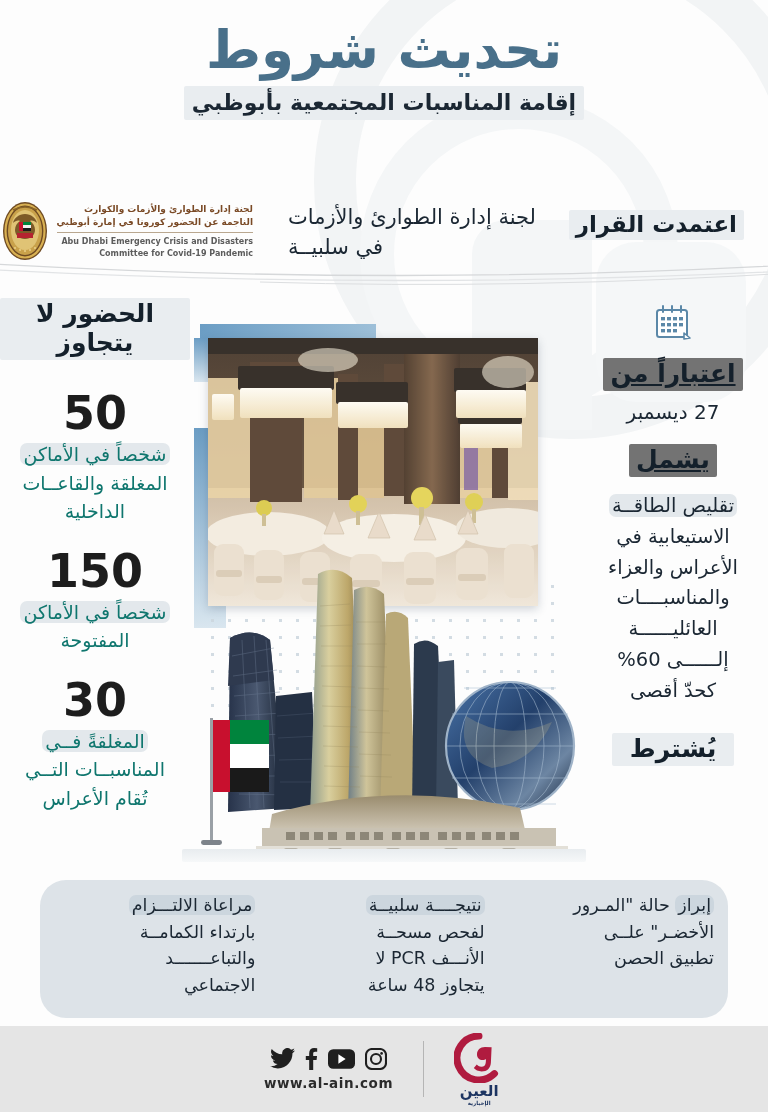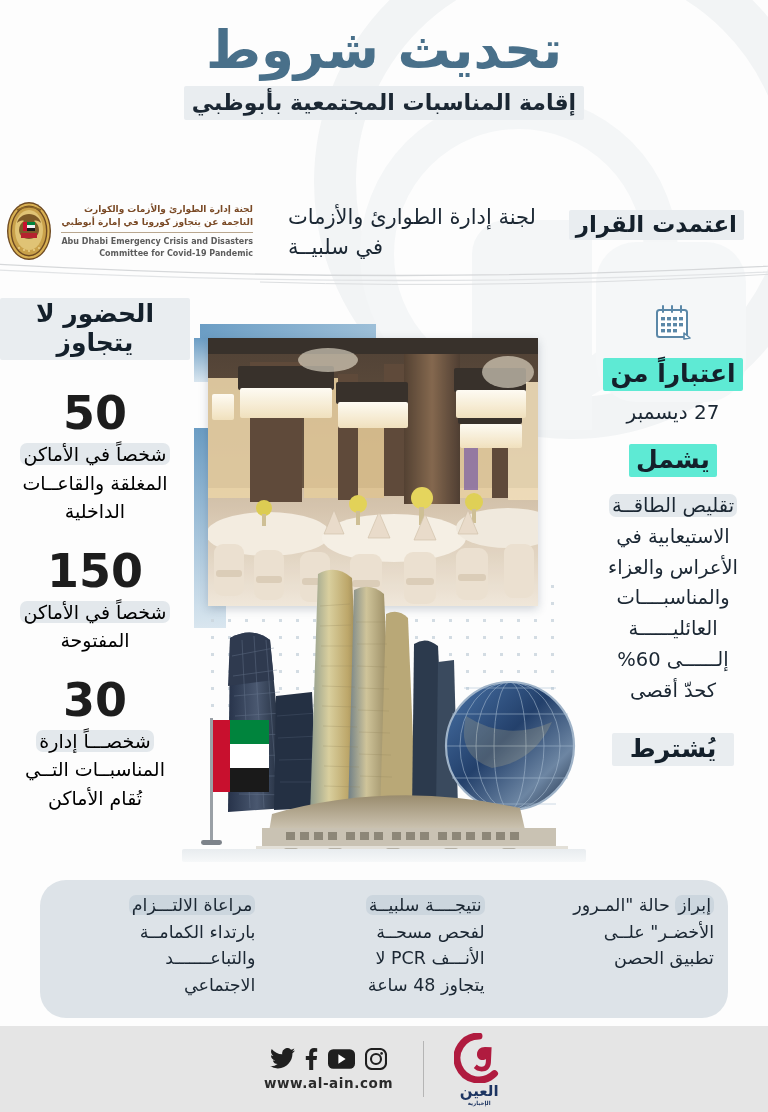--- a/index.html
+++ b/index.html
@@ -57,30 +57,30 @@
   .divider{position:absolute;top:258px;left:-40px;width:848px;height:34px;overflow:hidden;}
   .divider svg{display:block;}
 
   
   .left-col{position:absolute;left:0;top:298px;width:190px;text-align:center;direction:rtl;}
   .col-head{
     display:inline-block;font-size:25px;font-weight:bold;color:#14202b;
     background:#e9edf0;padding:1px 7px 3px;border-radius:2px;margin-bottom:16px;
   }
   .num{font-size:46px;font-weight:bold;color:#1d1d1d;line-height:1;margin:14px 0 4px;}
-  .num-desc{font-size:19px;color:#000000;line-height:1.5;font-weight:500;padding:0 10px;}
+  .num-desc{font-size:19px;color:#0f766e;line-height:1.5;font-weight:500;padding:0 10px;}
   .num-desc .hl{background:#e3e8ec;border-radius:7px;padding:0 3px;}
   .blk{margin-bottom:22px;}
 
   
   .right-col{position:absolute;right:0;top:298px;width:190px;text-align:center;direction:rtl;}
   .cal-icon{margin:4px auto 14px;width:42px;height:42px;}
   .rc-head{
     display:inline-block;font-size:25px;font-weight:bold;color:#14202b;
-    background:#5eead4;padding:1px 7px 3px;border-radius:2px;
+    background:#737373;padding:1px 7px 3px;border-radius:2px;text-decoration:underline;
   }
   .rc-date{font-size:20px;color:#1b2733;margin:9px 0 20px;font-weight:500;}
   .rc-body{font-size:19.5px;color:#1b2733;line-height:1.58;font-weight:500;margin-top:14px;padding:0 8px;}
   .rc-body .hl{background:#e3e8ec;border-radius:7px;padding:0 3px;}
   .rc-head2{display:inline-block;font-size:25px;font-weight:bold;color:#14202b;
     background:#e9edf0;padding:1px 18px 3px;border-radius:2px;margin-top:26px;}
 
   
   .centre{position:absolute;left:176px;top:316px;width:416px;height:562px;}
   .accent-bar{position:absolute;background:linear-gradient(#6b9dc4,#d9e6ef);}
@@ -163,21 +163,21 @@
               <circle cx="19" cy="50" r="1.1"></circle>
             <circle cx="24" cy="51" r="1.1"></circle>
               <circle cx="29" cy="50" r="1.1"></circle>
             <circle cx="34" cy="48" r="1.1"></circle>
           </g>
           <path d="M12 10q12-6 24 0" fill="none" stroke="#8a6526" stroke-width="1.6"></path>
         </svg>
       </div>
       <div class="committee-txt">
         <div class="committee-ar">لجنة إدارة الطوارئ والأزمات والكوارث</div>
-        <div class="committee-ar">الناجمة عن يتجاوز كورونا في إمارة أبوظبي</div>
+        <div class="committee-ar">الناجمة عن الحضور كورونا في إمارة أبوظبي</div>
         <div class="committee-rule"></div>
         <div class="committee-en">Abu Dhabi Emergency Crisis and Disasters</div>
         <div class="committee-en">Committee for Covid-19 Pandemic</div>
       </div>
     </div>
   </div>
 
   <div class="divider">
     <svg width="848" height="34" viewBox="0 0 848 34">
       <path d="M0 4 Q424 30 848 6" fill="none" stroke="#d6d8da" stroke-width="1.3"></path>
@@ -204,23 +204,23 @@
       <div class="num">150</div>
       <div class="num-desc">
         <span class="hl">شخصاً في الأماكن</span><br>
         <span>المفتوحة</span>
       </div>
     </div>
 
     <div class="blk">
       <div class="num">30</div>
       <div class="num-desc">
-        <span class="hl">شخصـــاً إدارة</span><br>
+        <span class="hl">المغلقةً فــي</span><br>
         <span>المناسبــات التــي</span><br>
-        <span>تُقام الأماكن</span>
+        <span>تُقام الأعراس</span>
       </div>
     </div>
   </div>
 
   <div class="right-col">
 
     <div class="cal-icon">
       <svg viewBox="0 0 42 42" width="42" height="42">
         <rect x="5" y="8" width="30" height="27" rx="2.5" fill="#ffffff" stroke="#5b88a8" stroke-width="2"></rect>
         <path d="M32 31l6 5-6 1z" fill="#ffffff" stroke="#5b88a8" stroke-width="1.6" stroke-linejoin="round"></path>

